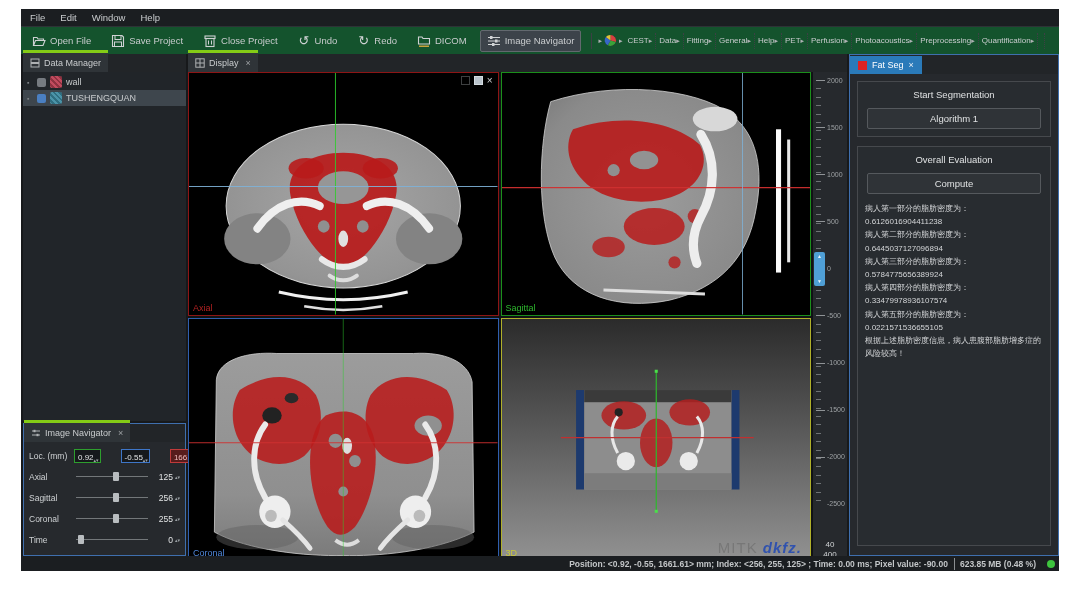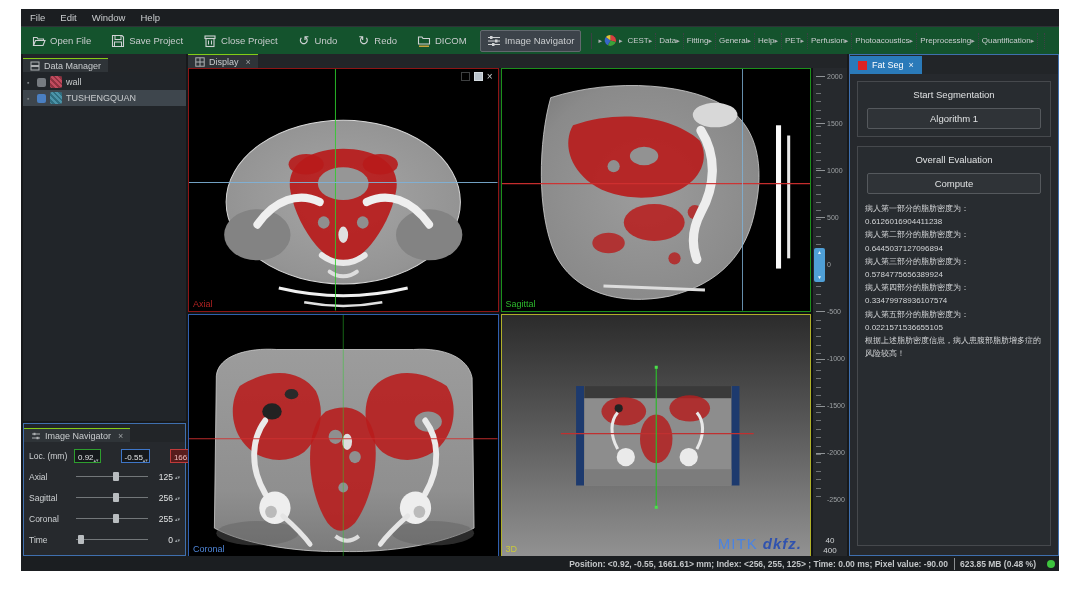--- a/index.html
+++ b/index.html
@@ -24,21 +24,21 @@
   .menus { display:flex; align-items:center; font-size:8px; }
   .menu-item { display:flex; align-items:center; gap:0; padding:0 3px; border-right:1px dotted #3c4044; height:16px; }
   .menu-item .arrow { padding:0; }
 
   
   .workspace { position:absolute; top:45px; left:0; right:0; bottom:15px; display:flex; background:#17191b; }
 
   
   .left-col { width:163px; display:flex; flex-direction:column; margin-left:2px; }
   .tabbar { height:18px; background:#222528; display:flex; align-items:flex-end; }
-  .tab { display:flex; align-items:center; gap:4px; background:#2f3438; height:14px; padding:0 7px; font-size:9px; border-top:1px solid #84cc16; }
+  .tab { display:flex; align-items:center; gap:4px; background:#2f3438; height:22px; padding:0 7px; font-size:9px; border-top:3px solid #84cc16; }
   .tab .tab-x { color:#9da1a4; font-size:9px; margin-left:3px; }
   .tab-icon { width:10px; height:10px; display:inline-block; }
   .dm-panel { flex:1; display:flex; flex-direction:column; background:#24282c; }
   .tree { flex:1; background:#212529; padding-top:2px; }
   .tree-row { display:flex; align-items:center; gap:4px; height:16px; padding:0 4px; font-size:9px; }
   .tree-row.selected { background:#3e464d; }
   .tree-indent { width:6px; color:#7b8084; font-size:7px; }
   .cb { width:9px; height:9px; border-radius:2px; flex:none; }
   .cb-off { background:#767b80; }
   .cb-on { background:#4a7fc1; }
@@ -71,21 +71,21 @@
   .v-coronal  { border-color:#2f5fae; }
   .v-3d       { border-color:#b0b02a; }
   .view-label { position:absolute; left:4px; bottom:2px; font-size:9px; }
   .l-axial { color:#b22222; } .l-sagittal { color:#2db82d; } .l-coronal { color:#4f86d8; } .l-3d { color:#c9c93a; }
   .view-icons { position:absolute; top:3px; right:5px; display:flex; gap:4px; align-items:center; }
   .vicon { width:9px; height:9px; }
   .vicon-pin { border:1px solid #8a8e91; opacity:.45; }
   .vicon-menu { background:#b9c3cb; border:1px solid #d4dbe0; }
   .vicon-x { color:#cfd2d4; font-size:10px; line-height:9px; width:auto; }
   .watermark { position:absolute; right:8px; bottom:4px; font-size:15px; letter-spacing:1px; }
-  .wm-mitk { color:#3b82f6; opacity:.8; }
+  .wm-mitk { color:#737373; opacity:.8; }
   .wm-dkfz { color:#3052ae; font-weight:bold; font-style:italic; }
 
   
   .lw { grid-column:3; grid-row:1 / 3; position:relative; background:#26292d; font-size:7px; color:#9da1a4; }
   .lw-ticks-minor { position:absolute; left:3px; top:8px; height:424px; width:5px;
       background:repeating-linear-gradient(to bottom,#6e7275 0 1px,transparent 1px 8.4px); }
   .lw-ticks-major { position:absolute; left:3px; top:8px; height:424px; width:9px;
       background:repeating-linear-gradient(to bottom,#8f9396 0 1px,transparent 1px 47.1px); }
   .lw-label { position:absolute; left:14px; transform:translateY(-50%); }
   .lw-handle { position:absolute; left:1px; top:180px; width:11px; height:34px; background:#4f9fd6; border-radius:2px;

